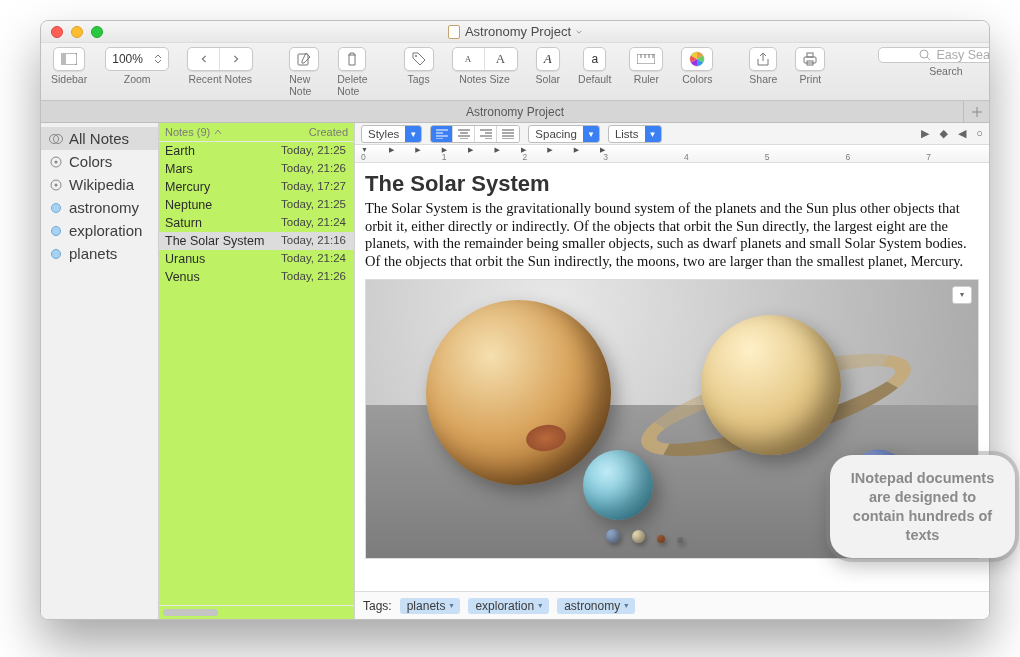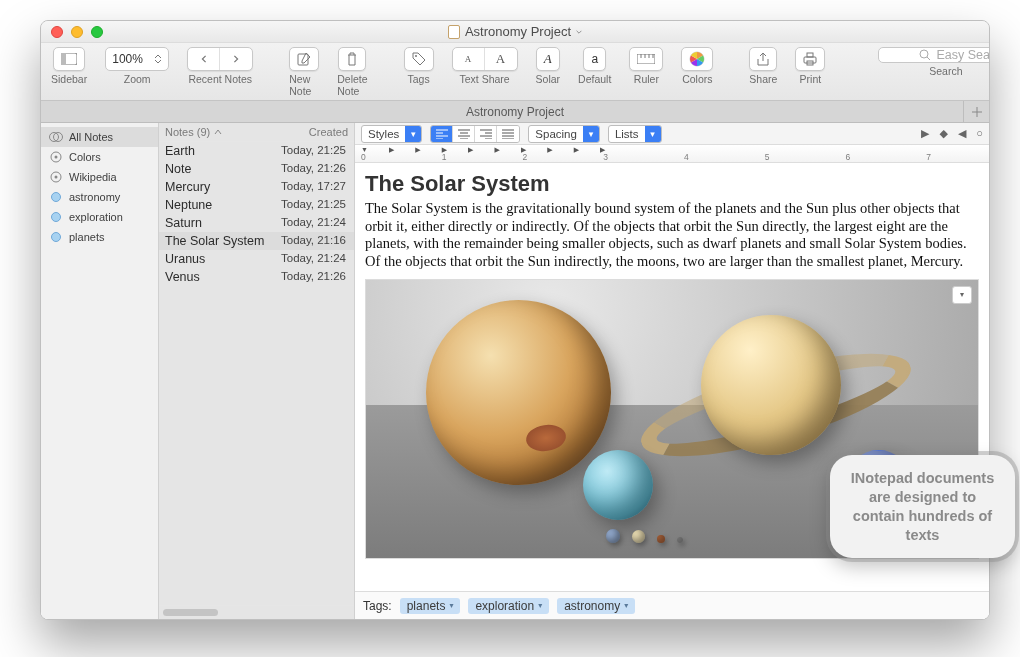--- a/index.html
+++ b/index.html
@@ -144,32 +144,32 @@
   .sidebar1 {
     width: 118px;
     background: #f1f1f1;
     border-right: 1px solid #d0d0d0;
     padding-top: 4px;
   }
   .sb-item {
     display: flex; align-items: center;
     gap: 6px;
     padding: 3px 8px;
-    font-size: 11px;
+    font-size: 15px;
     color: #3e3e3e;
   }
   .sb-item.selected { background: #dcdcdc; }
   .sb-icon { width: 14px; height: 14px; display: flex; align-items: center; justify-content: center;}
 
   .sidebar2 {
     width: 196px;
     border-right: 1px solid #d0d0d0;
     display: flex;
     flex-direction: column;
-    background: #e5e5e5;
+    background: #bef264;
   }
   .sb2-head {
     display: flex;
     font-size: 11px;
     color: #7a7a7a;
     padding: 3px 6px;
     border-bottom: 1px solid #e6e6e6;
   }
   .sb2-head .col1 { flex: 1; display:flex; align-items:center; gap:4px;}
   .sb2-body { flex: 1; overflow: auto; }
@@ -468,21 +468,21 @@
             <circle cx="4" cy="4" r="1" fill="#777"></circle>
           </svg>
       </div>
       <div class="tool-label">Tags</div>
     </div>
     <div class="tg-s">
       <div class="tool-btns">
         <div class="tool-btn" style="font-size:9px;font-family:serif">A</div>
         <div class="tool-btn" style="font-size:13px;font-family:serif">A</div>
       </div>
-      <div class="tool-label">Text Share</div>
+      <div class="tool-label">Notes Size</div>
     </div>
     <div class="tg-s">
       <div class="tool-btns single" style="font-size:13px;font-style:italic;font-family:serif">A</div>
       <div class="tool-label">Solar</div>
     </div>
     <div class="tg-s">
       <div class="tool-btns single" style="font-size:12px">a</div>
       <div class="tool-label">Default</div>
     </div>
     <div class="tg-s">
@@ -613,21 +613,21 @@
             </svg>
         </div>
         <span>Created</span>
       </div>
       <div class="sb2-body" id="notes-body">
           <div class="note-row">
             <span>Earth</span>
             <span class="date">Today, 21:25</span>
           </div>
           <div class="note-row">
-            <span>Note</span>
+            <span>Mars</span>
             <span class="date">Today, 21:26</span>
           </div>
           <div class="note-row">
             <span>Mercury</span>
             <span class="date">Today, 17:27</span>
           </div>
           <div class="note-row">
             <span>Neptune</span>
             <span class="date">Today, 21:25</span>
           </div>

